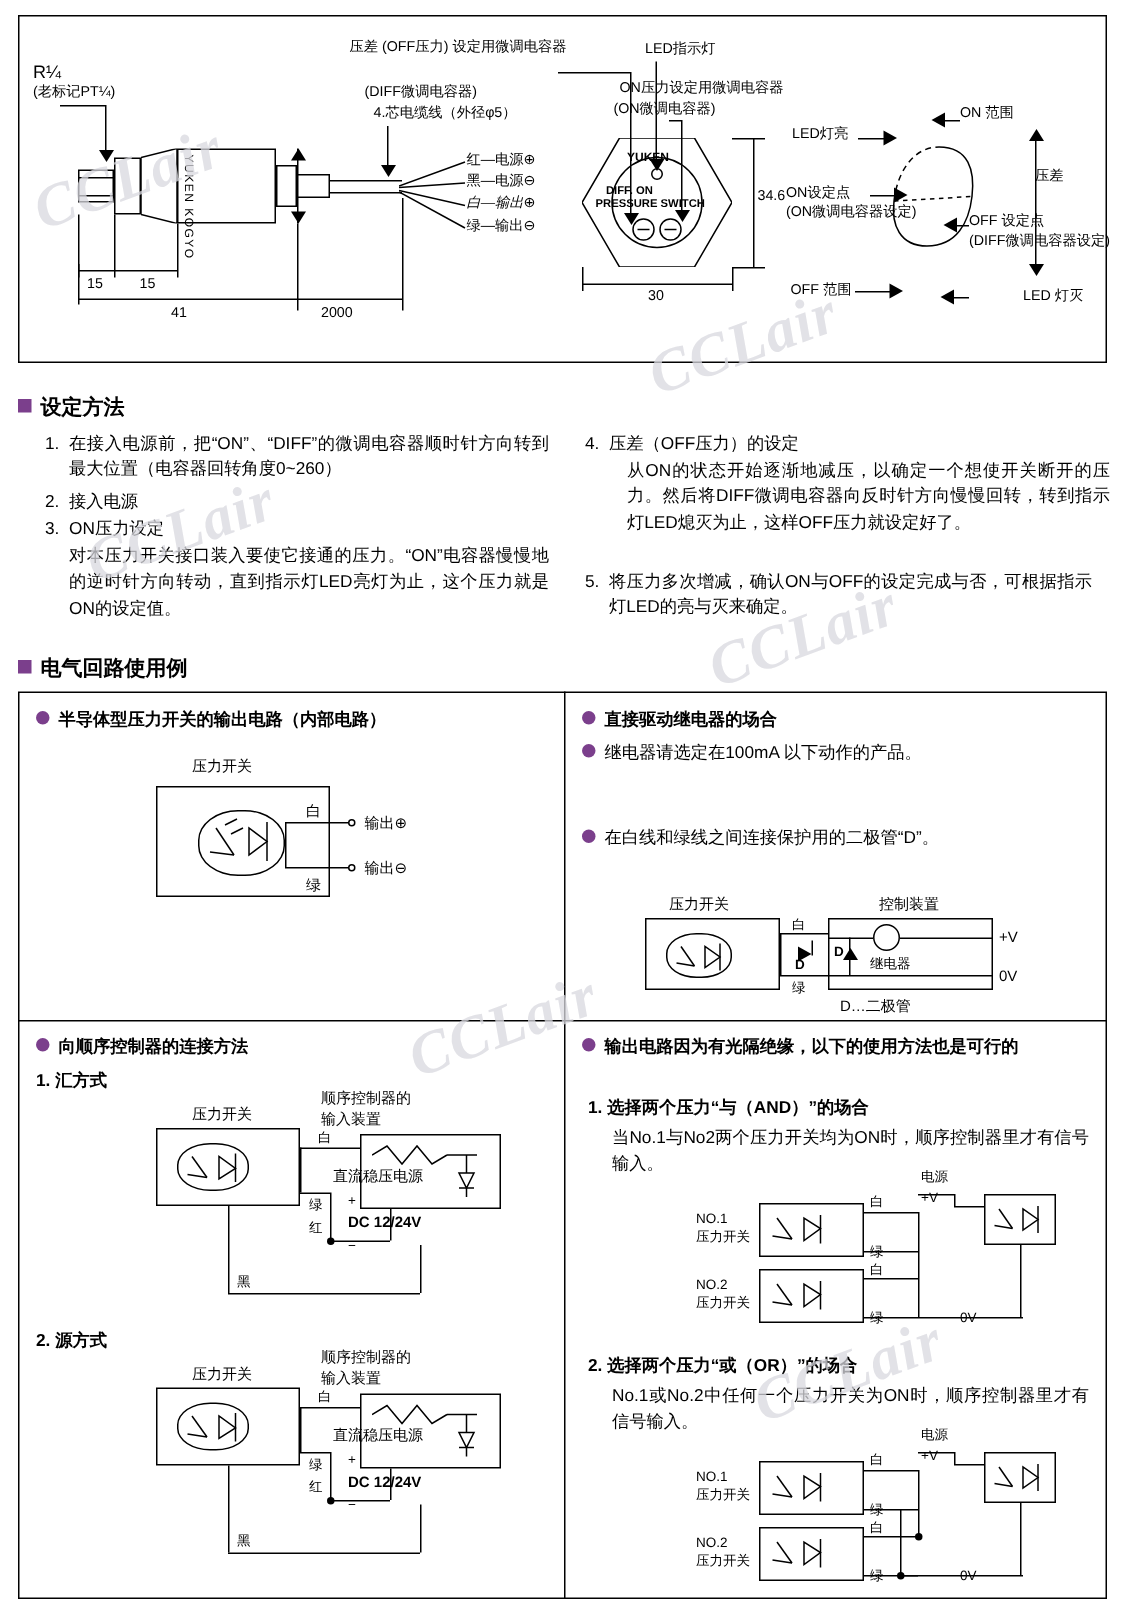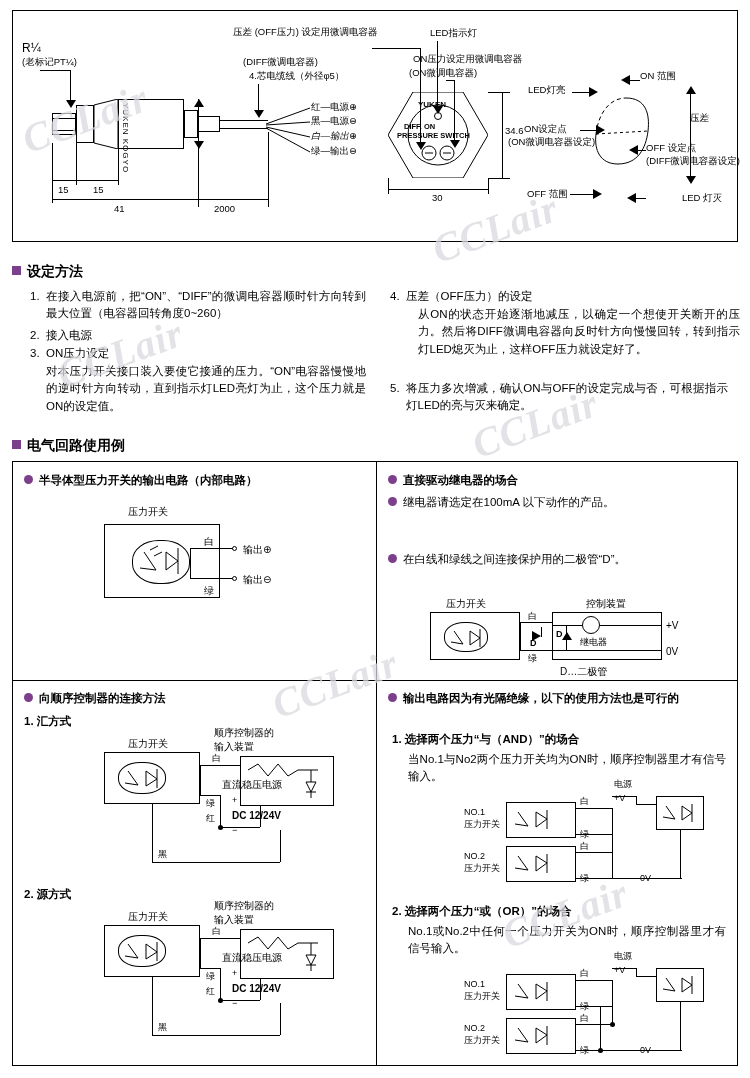--- a/index.html
+++ b/index.html
@@ -162,21 +162,21 @@
 
   <div class="lbl" style="left:413px;top:53px;">ON压力设定用微调电容器</div>
   <div class="lbl" style="left:409px;top:67px;">(ON微调电容器)</div>
   <div class="h" style="left:446px;top:80px;width:8px;"></div>
   <div class="v" style="left:454px;top:80px;height:66px;"></div>
   <div class="tri tri-d" style="left:450px;top:140px;"></div>
 
   <div class="lbl" style="left:528px;top:84px;">LED灯亮</div>
   <div class="lbl" style="left:640px;top:70px;">ON 范围</div>
   <div class="lbl" style="left:524px;top:123px;">ON设定点</div>
-  <div class="lbl" style="left:508px;top:136px;">(ON微调电容器设定)</div>
+  <div class="lbl" style="left:524px;top:136px;">(ON微调电容器设定)</div>
   <div class="lbl" style="left:527px;top:188px;">OFF 范围</div>
   <div class="lbl" style="left:646px;top:142px;">OFF 设定点</div>
   <div class="lbl" style="left:646px;top:155px;">(DIFF微调电容器设定)</div>
   <div class="lbl" style="left:646px;top:192px;padding-left:36px;">LED 灯灭</div>
   <div class="lbl" style="left:690px;top:112px;">压差</div>
 
   <svg style="position:absolute;left:586px;top:86px;" width="70" height="100">
     <path d="M40,12 C60,12 64,28 62,45 C60,62 52,78 32,78 C14,78 8,64 10,48" fill="none" stroke="#000" stroke-width="1"></path>
     <path d="M10,48 C12,30 22,12 40,12" fill="none" stroke="#000" stroke-width="1" stroke-dasharray="4,3"></path>
     <line x1="10" y1="48" x2="62" y2="45" stroke="#000" stroke-width="1" stroke-dasharray="3,3"></line>

